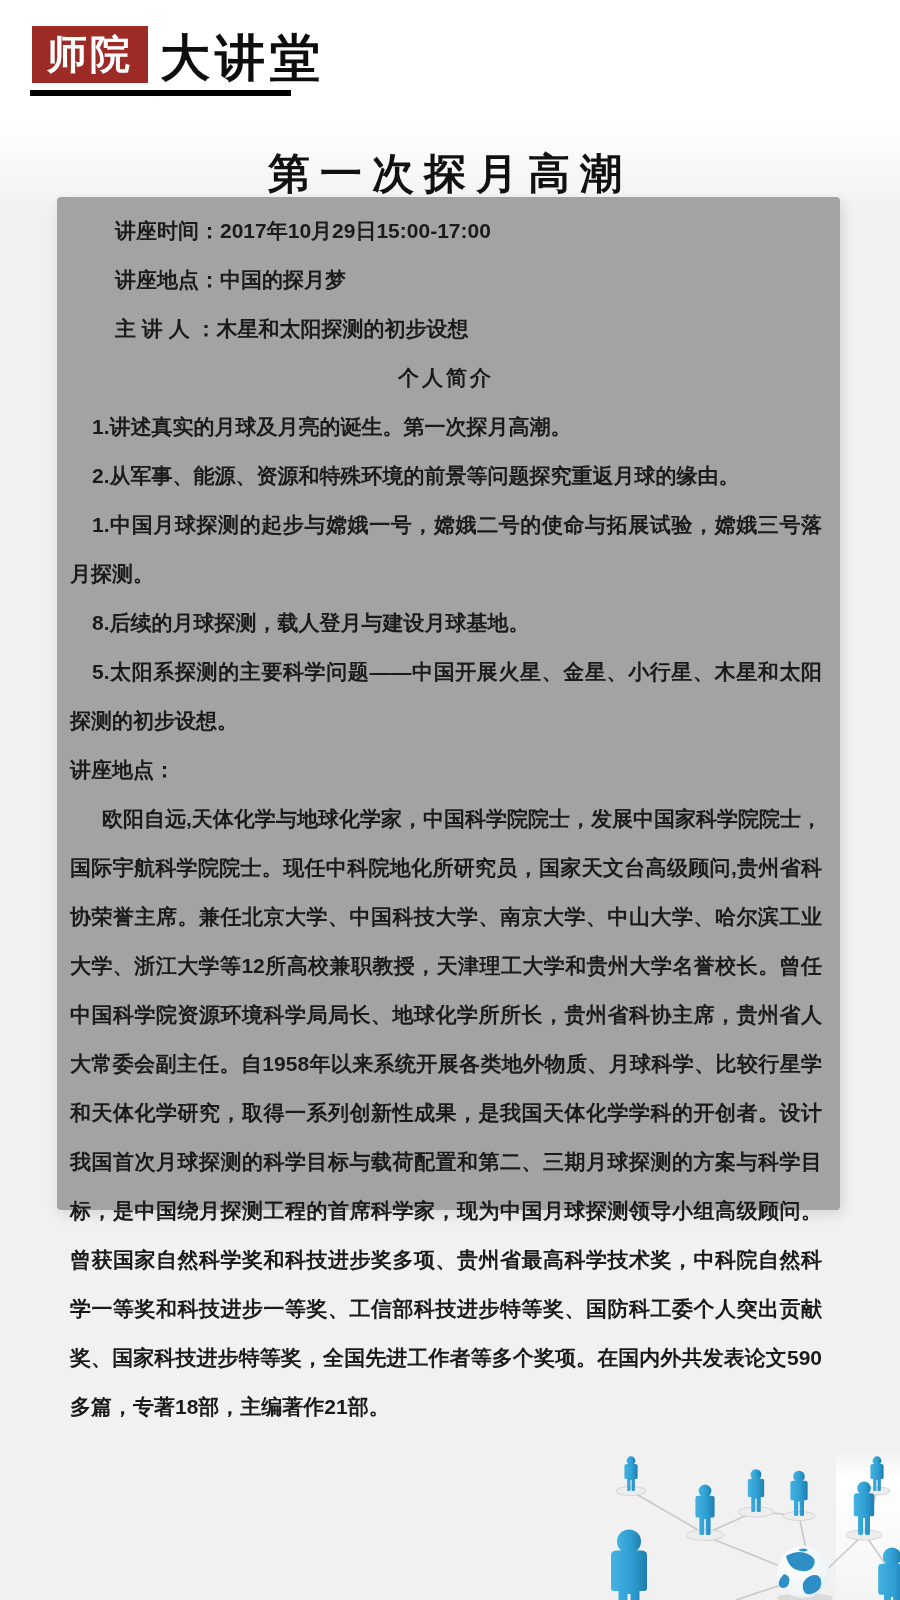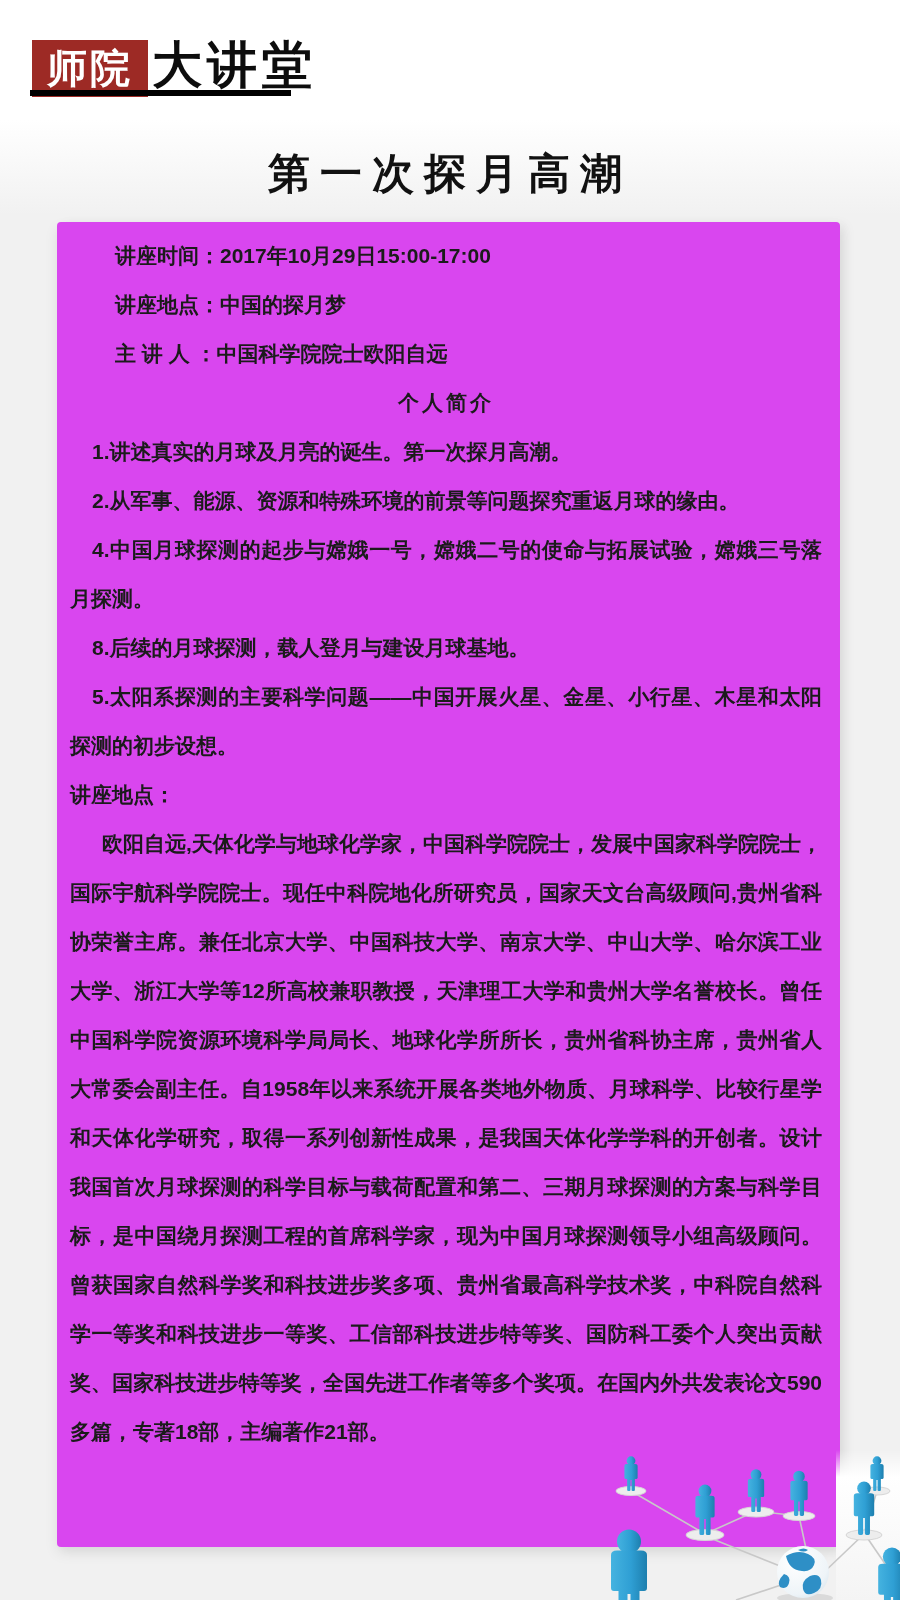--- a/index.html
+++ b/index.html
@@ -2,42 +2,42 @@
 <html><head>
 <meta charset="utf-8">
 <style>
   html,body{margin:0;padding:0;}
   body{
     width:900px;height:1600px;position:relative;overflow:hidden;
     background:linear-gradient(180deg,#ffffff 0px,#ffffff 120px,#f1f1f1 215px,#f1f1f1 100%);
     font-family:"Liberation Sans",sans-serif;color:#1a1a1a;
   }
   
-  .brand{position:absolute;left:32px;top:40px;display:flex;align-items:flex-start;}
+  .brand{position:absolute;left:32px;top:26px;display:flex;align-items:center;}
   .brand-badge{
     width:116px;height:57px;background:#9d2a25;color:#ffffff;
     display:flex;align-items:center;justify-content:center;
     font-size:40px;font-weight:bold;letter-spacing:3px;
     font-family:"Liberation Serif",serif;
   }
   .brand-name{
     font-family:"Liberation Serif",serif;font-weight:bold;font-size:50px;
-    letter-spacing:5px;color:#0d0d0d;line-height:1;margin-left:4px;margin-bottom:-6px;
+    letter-spacing:5px;color:#0d0d0d;line-height:1;margin-left:12px;margin-bottom:-6px;
     white-space:nowrap;
   }
   .brand-rule{position:absolute;left:30px;top:90px;width:261px;height:6px;background:#000000;}
   
   .page-title{
     position:absolute;left:0;top:146px;width:900px;margin:0;text-align:center;
     font-size:42px;font-weight:bold;letter-spacing:10px;color:#111111;
   }
   
   .card{
-    position:absolute;left:57px;top:222px;width:783px;height:1325px;
-    background:#d946ef;border-radius:4px;box-sizing:border-box;
+    position:absolute;left:57px;top:197px;width:783px;height:1013px;
+    background:#a3a3a3;border-radius:4px;box-sizing:border-box;
     padding:9px 18px 0 13px;
     box-shadow:0 6px 14px rgba(0,0,0,.08),6px 2px 12px rgba(0,0,0,.05);
   }
   .card p,.card h2{margin:0;font-size:21px;line-height:49px;font-weight:600;color:#1b1b1b;}
   .info-line{padding-left:45px;white-space:nowrap;}
   .section-heading{text-align:center;font-size:27px;font-weight:700;letter-spacing:3px;}
   .agenda{text-indent:22px;text-align:justify;}
   .bio-label{}
   .bio{text-indent:32px;text-align:justify;}
   
@@ -52,27 +52,27 @@
     <span class="brand-name">大讲堂</span>
   </div>
   <div class="brand-rule"></div>
 </header>
 
 <h1 class="page-title">第一次探月高潮</h1>
 
 <main class="card">
   <p class="info-line">讲座时间：2017年10月29日15:00-17:00</p>
   <p class="info-line">讲座地点：中国的探月梦</p>
-  <p class="info-line">主 讲 人 ：中国科学院院士欧阳自远</p>
+  <p class="info-line">主 讲 人 ：木星和太阳探测的初步设想</p>
 
   <h2 class="section-heading">个人简介</h2>
 
   <p class="agenda">1.讲述真实的月球及月亮的诞生。第一次探月高潮。</p>
   <p class="agenda">2.从军事、能源、资源和特殊环境的前景等问题探究重返月球的缘由。</p>
-  <p class="agenda">4.中国月球探测的起步与嫦娥一号，嫦娥二号的使命与拓展试验，嫦娥三号落月探测。</p>
+  <p class="agenda">1.中国月球探测的起步与嫦娥一号，嫦娥二号的使命与拓展试验，嫦娥三号落月探测。</p>
   <p class="agenda">8.后续的月球探测，载人登月与建设月球基地。</p>
   <p class="agenda">5.太阳系探测的主要科学问题——中国开展火星、金星、小行星、木星和太阳探测的初步设想。</p>
 
   <p class="bio-label">讲座地点：</p>
   <p class="bio">欧阳自远,天体化学与地球化学家，中国科学院院士，发展中国家科学院院士，国际宇航科学院院士。现任中科院地化所研究员，国家天文台高级顾问,贵州省科协荣誉主席。兼任北京大学、中国科技大学、南京大学、中山大学、哈尔滨工业大学、浙江大学等12所高校兼职教授，天津理工大学和贵州大学名誉校长。曾任中国科学院资源环境科学局局长、地球化学所所长，贵州省科协主席，贵州省人大常委会副主任。自1958年以来系统开展各类地外物质、月球科学、比较行星学和天体化学研究，取得一系列创新性成果，是我国天体化学学科的开创者。设计我国首次月球探测的科学目标与载荷配置和第二、三期月球探测的方案与科学目标，是中国绕月探测工程的首席科学家，现为中国月球探测领导小组高级顾问。曾获国家自然科学奖和科技进步奖多项、贵州省最高科学技术奖，中科院自然科学一等奖和科技进步一等奖、工信部科技进步特等奖、国防科工委个人突出贡献奖、国家科技进步特等奖，全国先进工作者等多个奖项。在国内外共发表论文590多篇，专著18部，主编著作21部。</p>
 </main>
 
 <svg class="decor" viewBox="0 0 342 176" aria-hidden="true">
   <defs>
     <linearGradient id="pblue" x1="0" y1="0" x2="1" y2="0">

